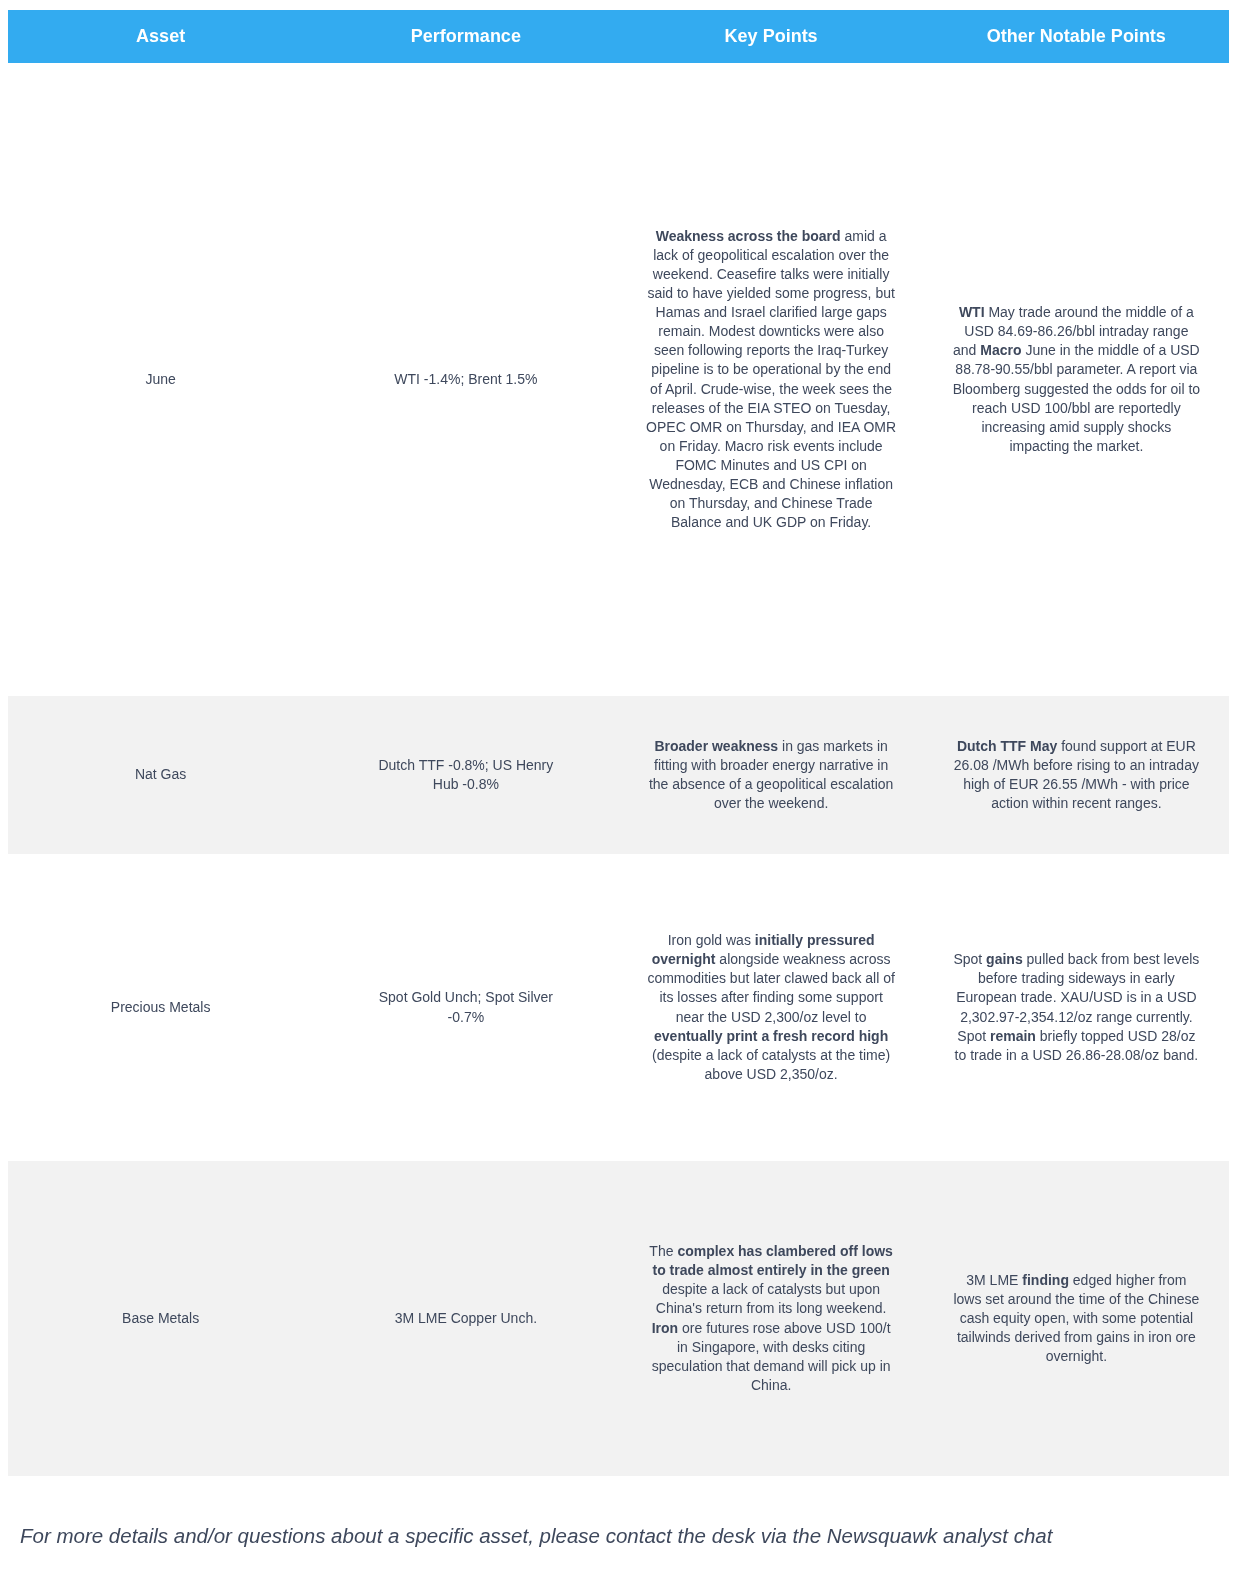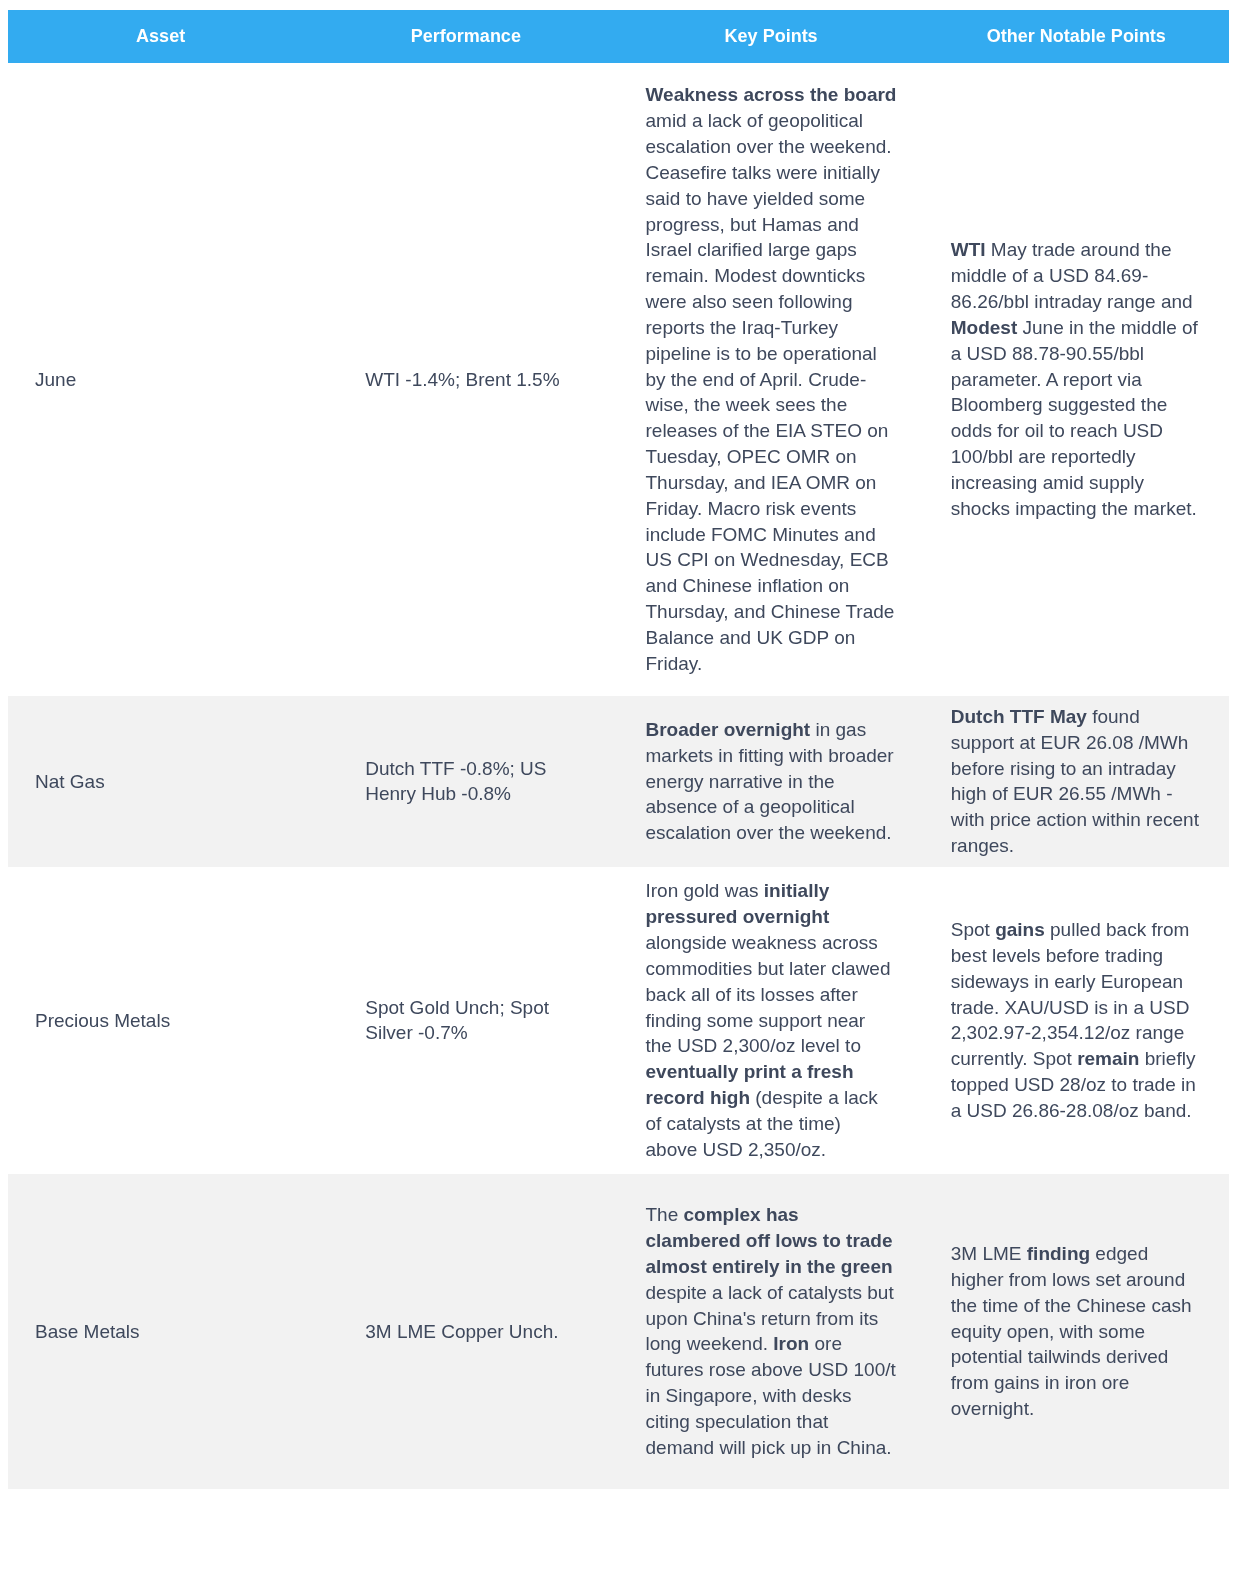--- a/index.html
+++ b/index.html
@@ -28,23 +28,23 @@
     background:var(--header-bg);
     color:var(--header-text);
     font-weight:bold;
     font-size:18px;
     height:44px;
     text-align:center;
     vertical-align:middle;
     padding:16px 8px;
   }
   td{
-    text-align:left;
+    text-align:center;
     vertical-align:middle;
-    font-size:19px;
+    font-size:14px;
     line-height:1.36;
     padding:8px 27px;
   }
   td.perf{padding:13px 52px;margin-top:24px;}
   tr.alt td{background:var(--alt-row-bg);}
   tr.r0{height:633px;}
   tr.r1{height:158px;}
   tr.r2{height:307px;}
   tr.r3{height:315px;}
   b{font-weight:bold;}
@@ -72,36 +72,37 @@
         <th>Performance</th>
         <th>Key Points</th>
         <th>Other Notable Points</th>
       </tr>
     </thead>
     <tbody>
       <tr class="r0">
         <td class="asset">June</td>
         <td class="perf">WTI -1.4%; Brent 1.5%</td>
         <td class="key"><b>Weakness across the board</b><span> amid a lack of geopolitical escalation over the weekend. Ceasefire talks were initially said to have yielded some progress, but Hamas and Israel clarified large gaps remain. Modest downticks were also seen following reports the Iraq-Turkey pipeline is to be operational by the end of April. Crude-wise, the week sees the releases of the EIA STEO on Tuesday, OPEC OMR on Thursday, and IEA OMR on Friday. Macro risk events include FOMC Minutes and US CPI on Wednesday, ECB and Chinese inflation on Thursday, and Chinese Trade Balance and UK GDP on Friday.</span></td>
-        <td class="other"><b>WTI</b><span> May trade around the middle of a USD 84.69-86.26/bbl intraday range and </span><b>Modest</b><span> June in the middle of a USD 88.78-90.55/bbl parameter. A report via Bloomberg suggested the odds for oil to reach USD 100/bbl are reportedly increasing amid supply shocks impacting the market.</span></td>
+        <td class="other"><b>WTI</b><span> May trade around the middle of a USD 84.69-86.26/bbl intraday range and </span><b>Macro</b><span> June in the middle of a USD 88.78-90.55/bbl parameter. A report via Bloomberg suggested the odds for oil to reach USD 100/bbl are reportedly increasing amid supply shocks impacting the market.</span></td>
       </tr>
       <tr class="r1 alt">
         <td class="asset">Nat Gas</td>
         <td class="perf">Dutch TTF -0.8%; US Henry Hub -0.8%</td>
-        <td class="key"><b>Broader overnight</b><span> in gas markets in fitting with broader energy narrative in the absence of a geopolitical escalation over the weekend.</span></td>
+        <td class="key"><b>Broader weakness</b><span> in gas markets in fitting with broader energy narrative in the absence of a geopolitical escalation over the weekend.</span></td>
         <td class="other"><b>Dutch TTF May</b><span> found support at EUR 26.08 /MWh before rising to an intraday high of EUR 26.55 /MWh - with price action within recent ranges.</span></td>
       </tr>
       <tr class="r2">
         <td class="asset">Precious Metals</td>
         <td class="perf">Spot Gold Unch; Spot Silver -0.7%</td>
         <td class="key"><span>Iron gold was </span><b>initially pressured overnight</b><span> alongside weakness across commodities but later clawed back all of its losses after finding some support near the USD 2,300/oz level to </span><b>eventually print a fresh record high</b><span> (despite a lack of catalysts at the time) above USD 2,350/oz.</span></td>
         <td class="other"><span>Spot </span><b>gains</b><span> pulled back from best levels before trading sideways in early European trade. XAU/USD is in a USD 2,302.97-2,354.12/oz range currently. Spot </span><b>remain</b><span> briefly topped USD 28/oz to trade in a USD 26.86-28.08/oz band.</span></td>
       </tr>
       <tr class="r3 alt">
         <td class="asset">Base Metals</td>
         <td class="perf">3M LME Copper Unch.</td>
         <td class="key"><span>The </span><b>complex has clambered off lows to trade almost entirely in the green</b><span> despite a lack of catalysts but upon China's return from its long weekend. </span><b>Iron</b><span> ore futures rose above USD 100/t in Singapore, with desks citing speculation that demand will pick up in China.</span></td>
         <td class="other"><span>3M LME </span><b>finding</b><span> edged higher from lows set around the time of the Chinese cash equity open, with some potential tailwinds derived from gains in iron ore overnight.</span></td>
       </tr>
     </tbody>
   </table>
 
+  <p class="footer-note">For more details and/or questions about a specific asset, please contact the desk via the Newsquawk analyst chat</p>
 </div>
 
 </body></html>

